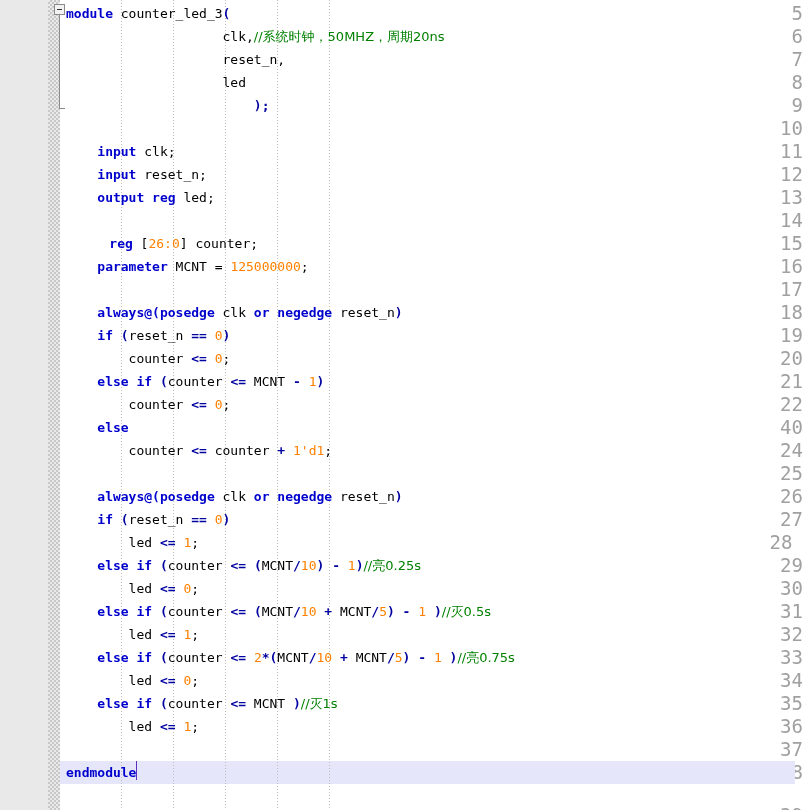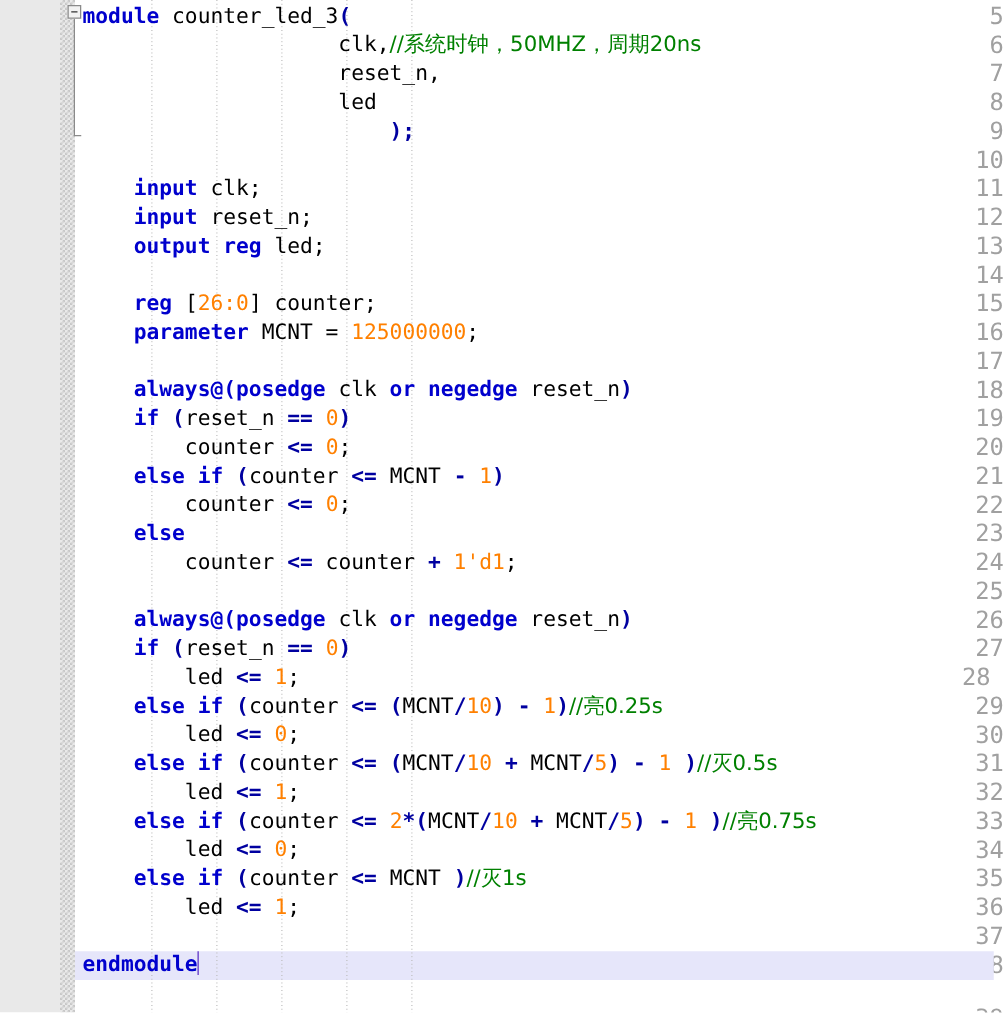--- a/index.html
+++ b/index.html
@@ -116,21 +116,21 @@
     background-size: 1px 3px;
     z-index: 1;
   }
 
   .row {
     position: absolute;
     left: 0;
     right: 0;
     height: 23px;
     white-space: pre;
-    font-size: 17px;
+    font-size: 13px;
     line-height: 23px;
     font-family: "DejaVu Sans Mono", "Liberation Mono", monospace;
     color: #000000;
     z-index: 2;
   }
   .row .txt { position: relative; padding-left: 6px; display: inline-block; }
 
   .hl-row {
     position: absolute;
     left: 60px;
@@ -176,21 +176,21 @@
       <div class="ln" style="top: 186px;">13</div>
       <div class="ln" style="top: 209px;">14</div>
       <div class="ln" style="top: 232px;">15</div>
       <div class="ln" style="top: 255px;">16</div>
       <div class="ln" style="top: 278px;">17</div>
       <div class="ln" style="top: 301px;">18</div>
       <div class="ln" style="top: 324px;">19</div>
       <div class="ln" style="top: 347px;">20</div>
       <div class="ln" style="top: 370px;">21</div>
       <div class="ln" style="top: 393px;">22</div>
-      <div class="ln" style="top: 416px;">23</div>
+      <div class="ln" style="top: 416px;">40</div>
       <div class="ln" style="top: 439px; text-align: right;">24</div>
       <div class="ln" style="top: 462px;">25</div>
       <div class="ln" style="top: 485px;">26</div>
       <div class="ln" style="top: 508px;">27</div>
       <div class="ln" style="top: 531px; text-align: center;">28</div>
       <div class="ln" style="top: 554px;">29</div>
       <div class="ln" style="top: 577px;">30</div>
       <div class="ln" style="top: 600px;">31</div>
       <div class="ln" style="top: 623px;">32</div>
       <div class="ln" style="top: 646px;">33</div>
@@ -218,21 +218,21 @@
         <div class="row" style="top: 2px;"><span class="txt"><span class="kw">module</span><span class="pl"> counter_led_3</span><span class="op">(</span></span></div>
         <div class="row" style="top: 25px;"><span class="txt"><span class="pl">                    clk,</span><span class="cmt cjk">//系统时钟，50MHZ，周期20ns</span></span></div>
         <div class="row" style="top: 48px;"><span class="txt"><span class="pl">                    reset_n,</span></span></div>
         <div class="row" style="top: 71px;"><span class="txt"><span class="pl">                    led</span></span></div>
         <div class="row" style="top: 94px;"><span class="txt"><span class="pl">                        </span><span class="op">);</span></span></div>
         <div class="row" style="top: 117px;"><span class="txt"></span></div>
         <div class="row" style="top: 140px;"><span class="txt"><span class="pl">    </span><span class="kw">input</span><span class="pl"> clk;</span></span></div>
         <div class="row" style="top: 163px;"><span class="txt"><span class="pl">    </span><span class="kw">input</span><span class="pl"> reset_n;</span></span></div>
         <div class="row" style="top: 186px;"><span class="txt"><span class="pl">    </span><span class="kw">output reg</span><span class="pl"> led;</span></span></div>
         <div class="row" style="top: 209px;"><span class="txt"></span></div>
-        <div class="row" style="top: 232px;"><span class="txt"><span class="pl">    </span><span class="kw">reg</span><span class="pl"> [</span><span class="num">26:0</span><span class="pl">] counter;</span></span></div>
+        <div class="row" style="top: 232px; padding-left: 12px;"><span class="txt"><span class="pl">    </span><span class="kw">reg</span><span class="pl"> [</span><span class="num">26:0</span><span class="pl">] counter;</span></span></div>
         <div class="row" style="top: 255px;"><span class="txt"><span class="pl">    </span><span class="kw">parameter</span><span class="pl"> MCNT = </span><span class="num">125000000</span><span class="pl">;</span></span></div>
         <div class="row" style="top: 278px;"><span class="txt"></span></div>
         <div class="row" style="top: 301px;"><span class="txt"><span class="pl">    </span><span class="kw">always@(posedge</span><span class="pl"> clk </span><span class="kw">or</span><span class="pl"> </span><span class="kw">negedge</span><span class="pl"> reset_n</span><span class="op">)</span></span></div>
         <div class="row" style="top: 324px;"><span class="txt"><span class="pl">    </span><span class="kw">if</span><span class="pl"> </span><span class="op">(</span><span class="pl">reset_n </span><span class="op">==</span><span class="pl"> </span><span class="num">0</span><span class="op">)</span></span></div>
         <div class="row" style="top: 347px;"><span class="txt"><span class="pl">        counter </span><span class="op">&lt;=</span><span class="pl"> </span><span class="num">0</span><span class="pl">;</span></span></div>
         <div class="row" style="top: 370px;"><span class="txt"><span class="pl">    </span><span class="kw">else if</span><span class="pl"> </span><span class="op">(</span><span class="pl">counter </span><span class="op">&lt;=</span><span class="pl"> MCNT </span><span class="op">-</span><span class="pl"> </span><span class="num">1</span><span class="op">)</span></span></div>
         <div class="row" style="top: 393px;"><span class="txt"><span class="pl">        counter </span><span class="op">&lt;=</span><span class="pl"> </span><span class="num">0</span><span class="pl">;</span></span></div>
         <div class="row" style="top: 416px;"><span class="txt"><span class="pl">    </span><span class="kw">else</span></span></div>
         <div class="row" style="top: 439px;"><span class="txt"><span class="pl">        counter </span><span class="op">&lt;=</span><span class="pl"> counter </span><span class="op">+</span><span class="pl"> </span><span class="num">1'd1</span><span class="pl">;</span></span></div>
         <div class="row" style="top: 462px;"><span class="txt"></span></div>

